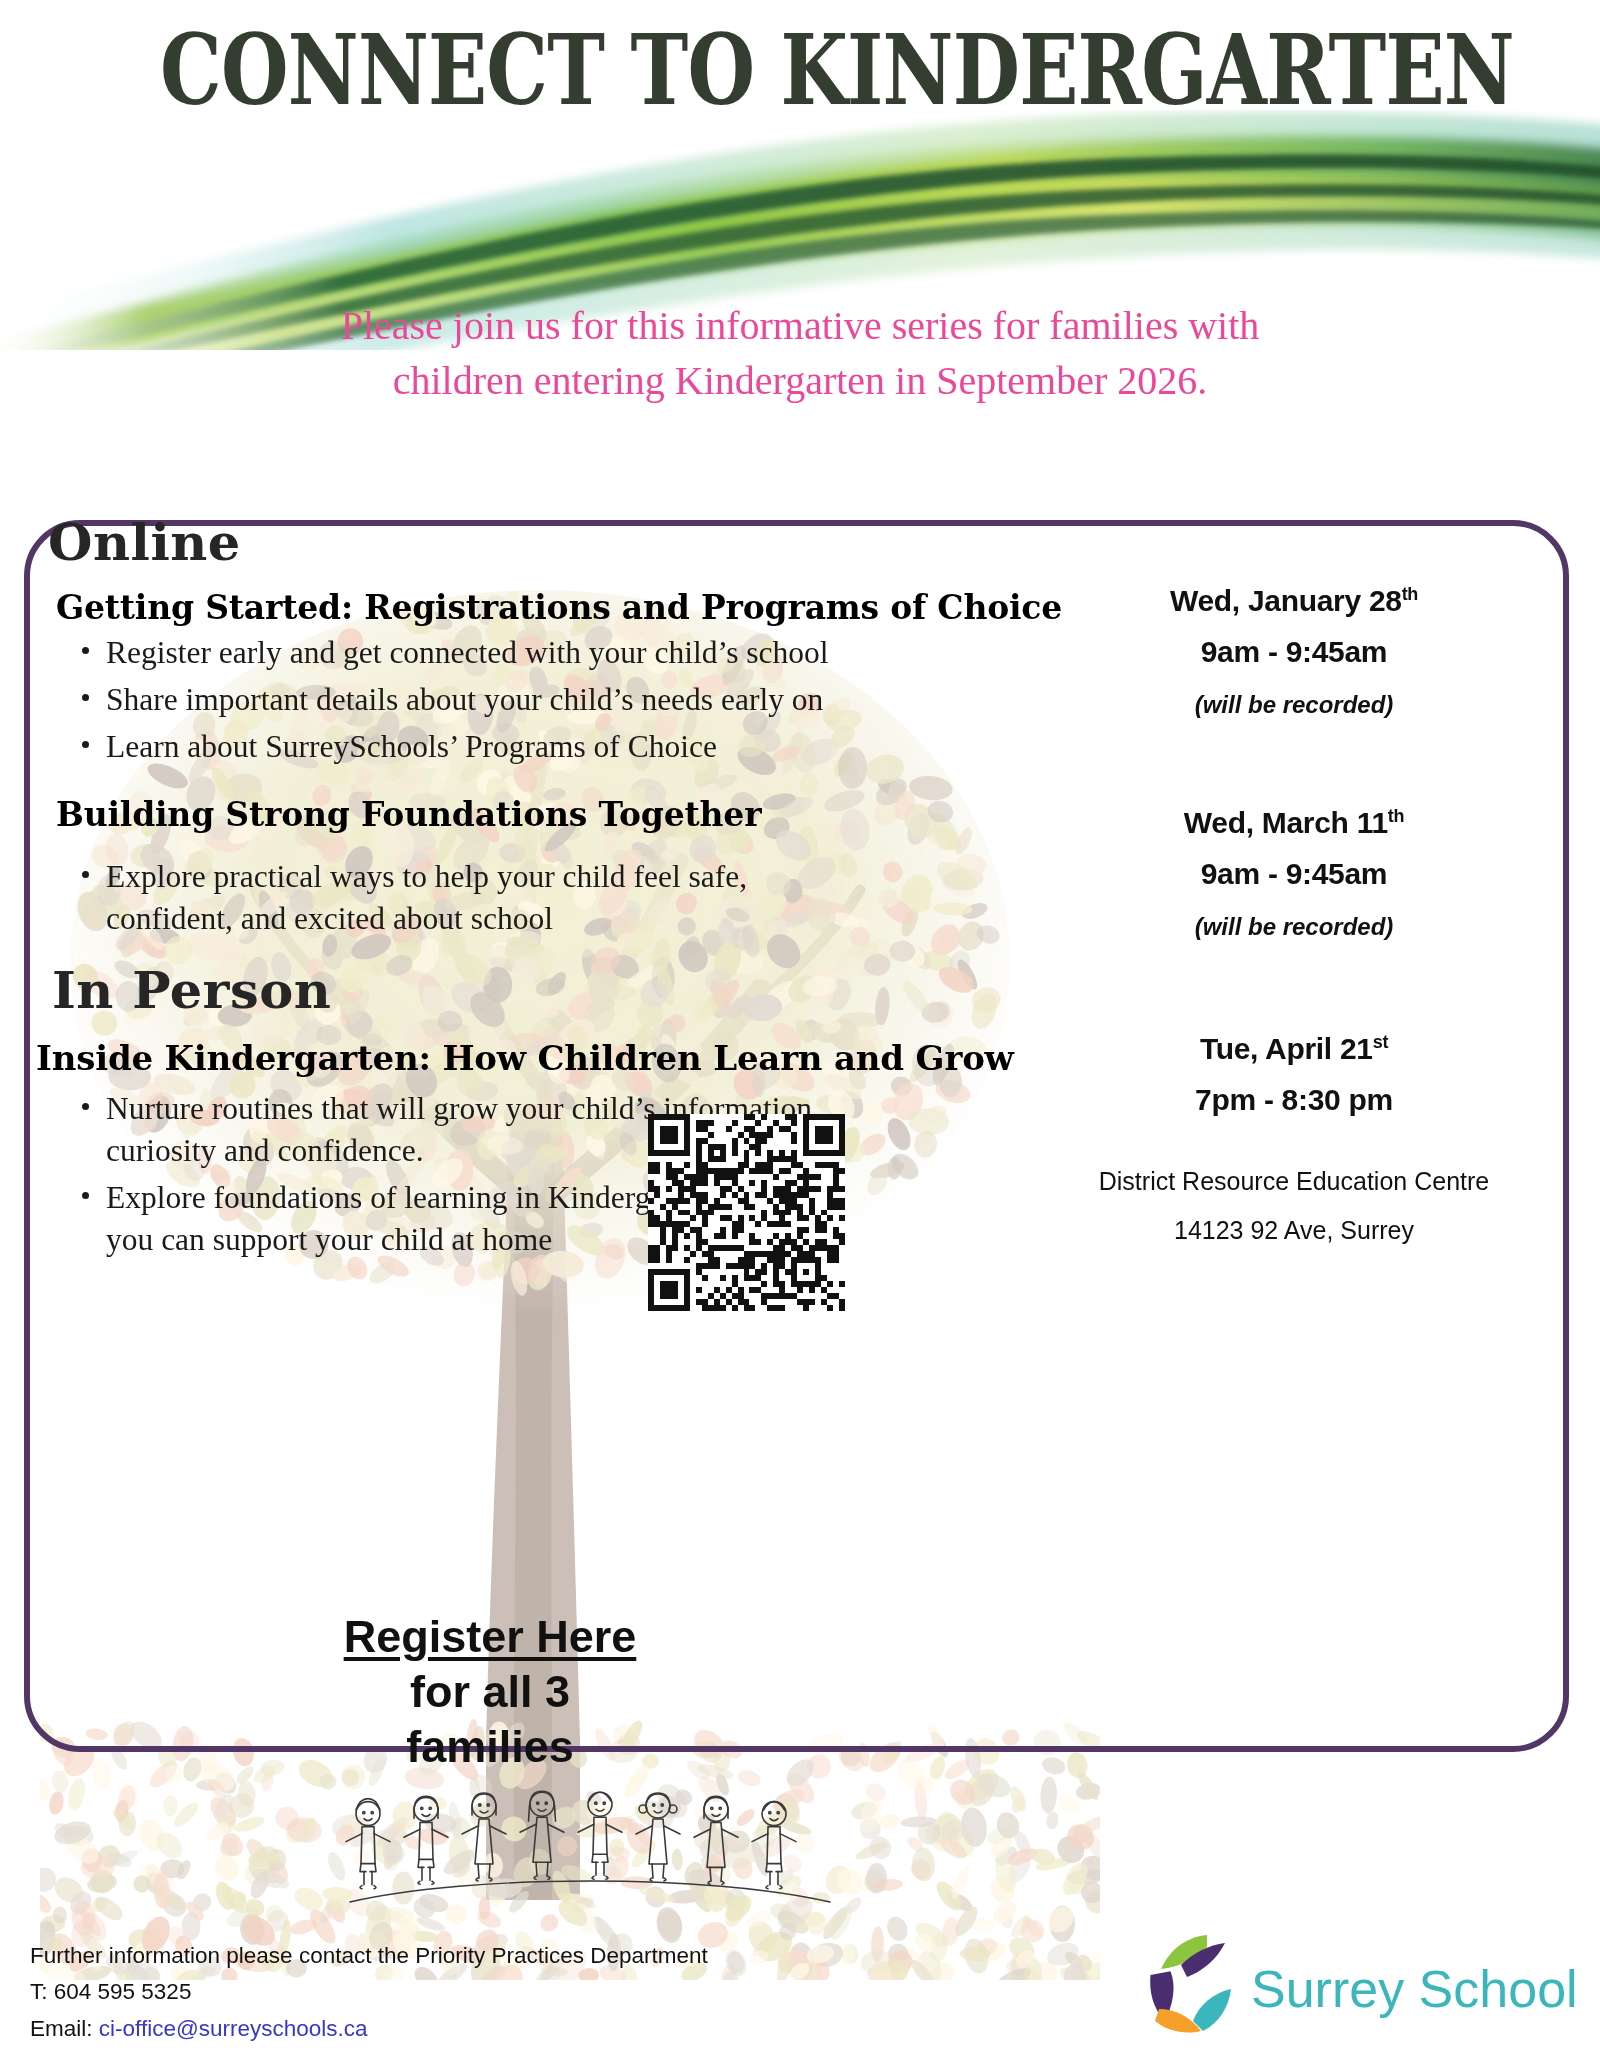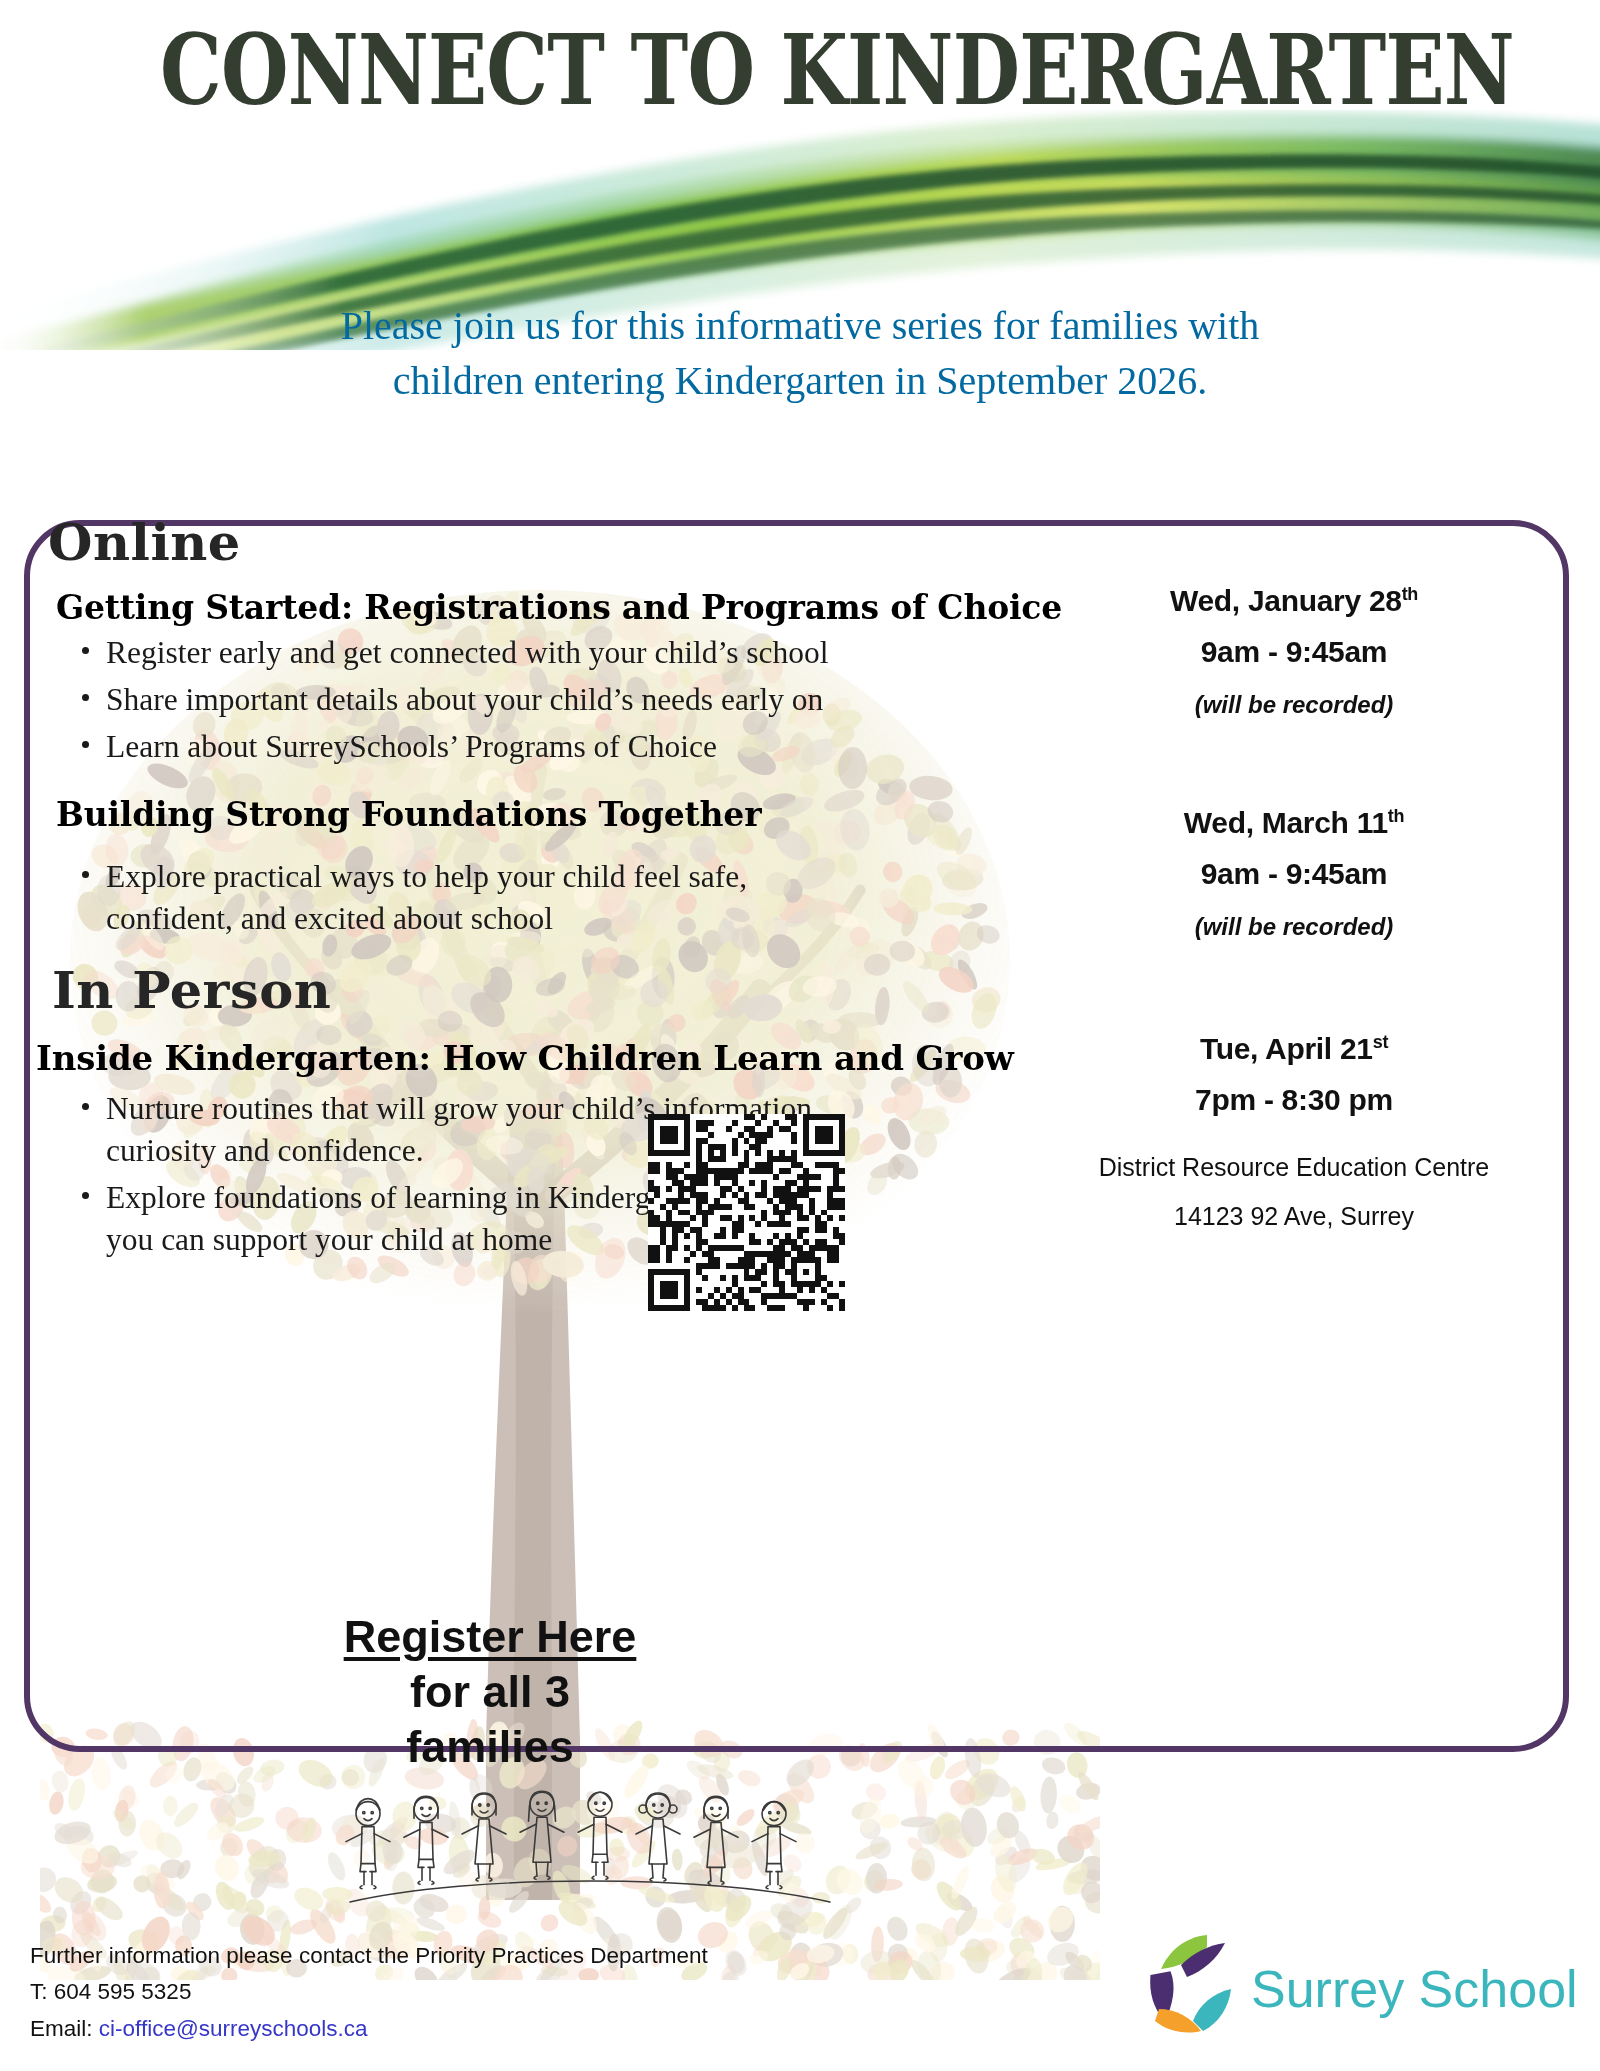--- a/index.html
+++ b/index.html
@@ -21,21 +21,21 @@
     position:absolute; left:0; top:22px; width:1600px; text-align:center; z-index:3;
     font-family:"DejaVu Serif", serif;
     font-weight:700; font-size:97px; line-height:1.0; letter-spacing:-1px;
     color:#333d30; transform:scaleX(.80); transform-origin:50% 0;
     white-space:nowrap;
   }
 
   
   .subtitle {
     position:absolute; left:160px; top:298px; width:1280px; text-align:center; z-index:4;
-    font-family:"Liberation Serif", serif; font-size:40px; line-height:1.38; color:#0369a1;
+    font-family:"Liberation Serif", serif; font-size:40px; line-height:1.38; color:#ec4899;
   }
 
   
   .panel {
     position:absolute; left:24px; top:520px; width:1545px; height:1232px;
     border:6px solid #523665; border-radius:56px; z-index:3;
   }
 
   .content { position:absolute; left:24px; top:520px; width:1545px; height:1232px; z-index:5; }
 
@@ -1618,21 +1618,21 @@
   <div class="mode-head" style="left:28px; top:440px;">In Person</div>
 
   <div class="sess-title" style="left:12px; top:518px; font-size:34px;">Inside Kindergarten: How Children Learn and Grow</div>
   <ul class="bullets" style="left:48px; top:568px; width:790px;">
     <li>Nurture routines that will grow your child’s information, curiosity and confidence.</li>
     <li>Explore foundations of learning in Kindergarten and how you can support your child at home</li>
   </ul>
   <div class="datecol" style="left:1060px; top:512px; width:420px;">
     <div class="d1"><span>Tue, April 21</span><sup>st</sup></div>
     <div class="d2">7pm - 8:30 pm</div>
-    <div class="loc" style="margin-top:36px;">District Resource Education Centre</div>
+    <div class="loc" style="margin-top:50px;">District Resource Education Centre</div>
     <div class="loc2">14123 92 Ave, Surrey</div>
   </div>
 </div>
 
 <div class="register">
   <div class="u">Register Here</div>
   <div>for all 3</div>
   <div>families</div>
 </div>
 

